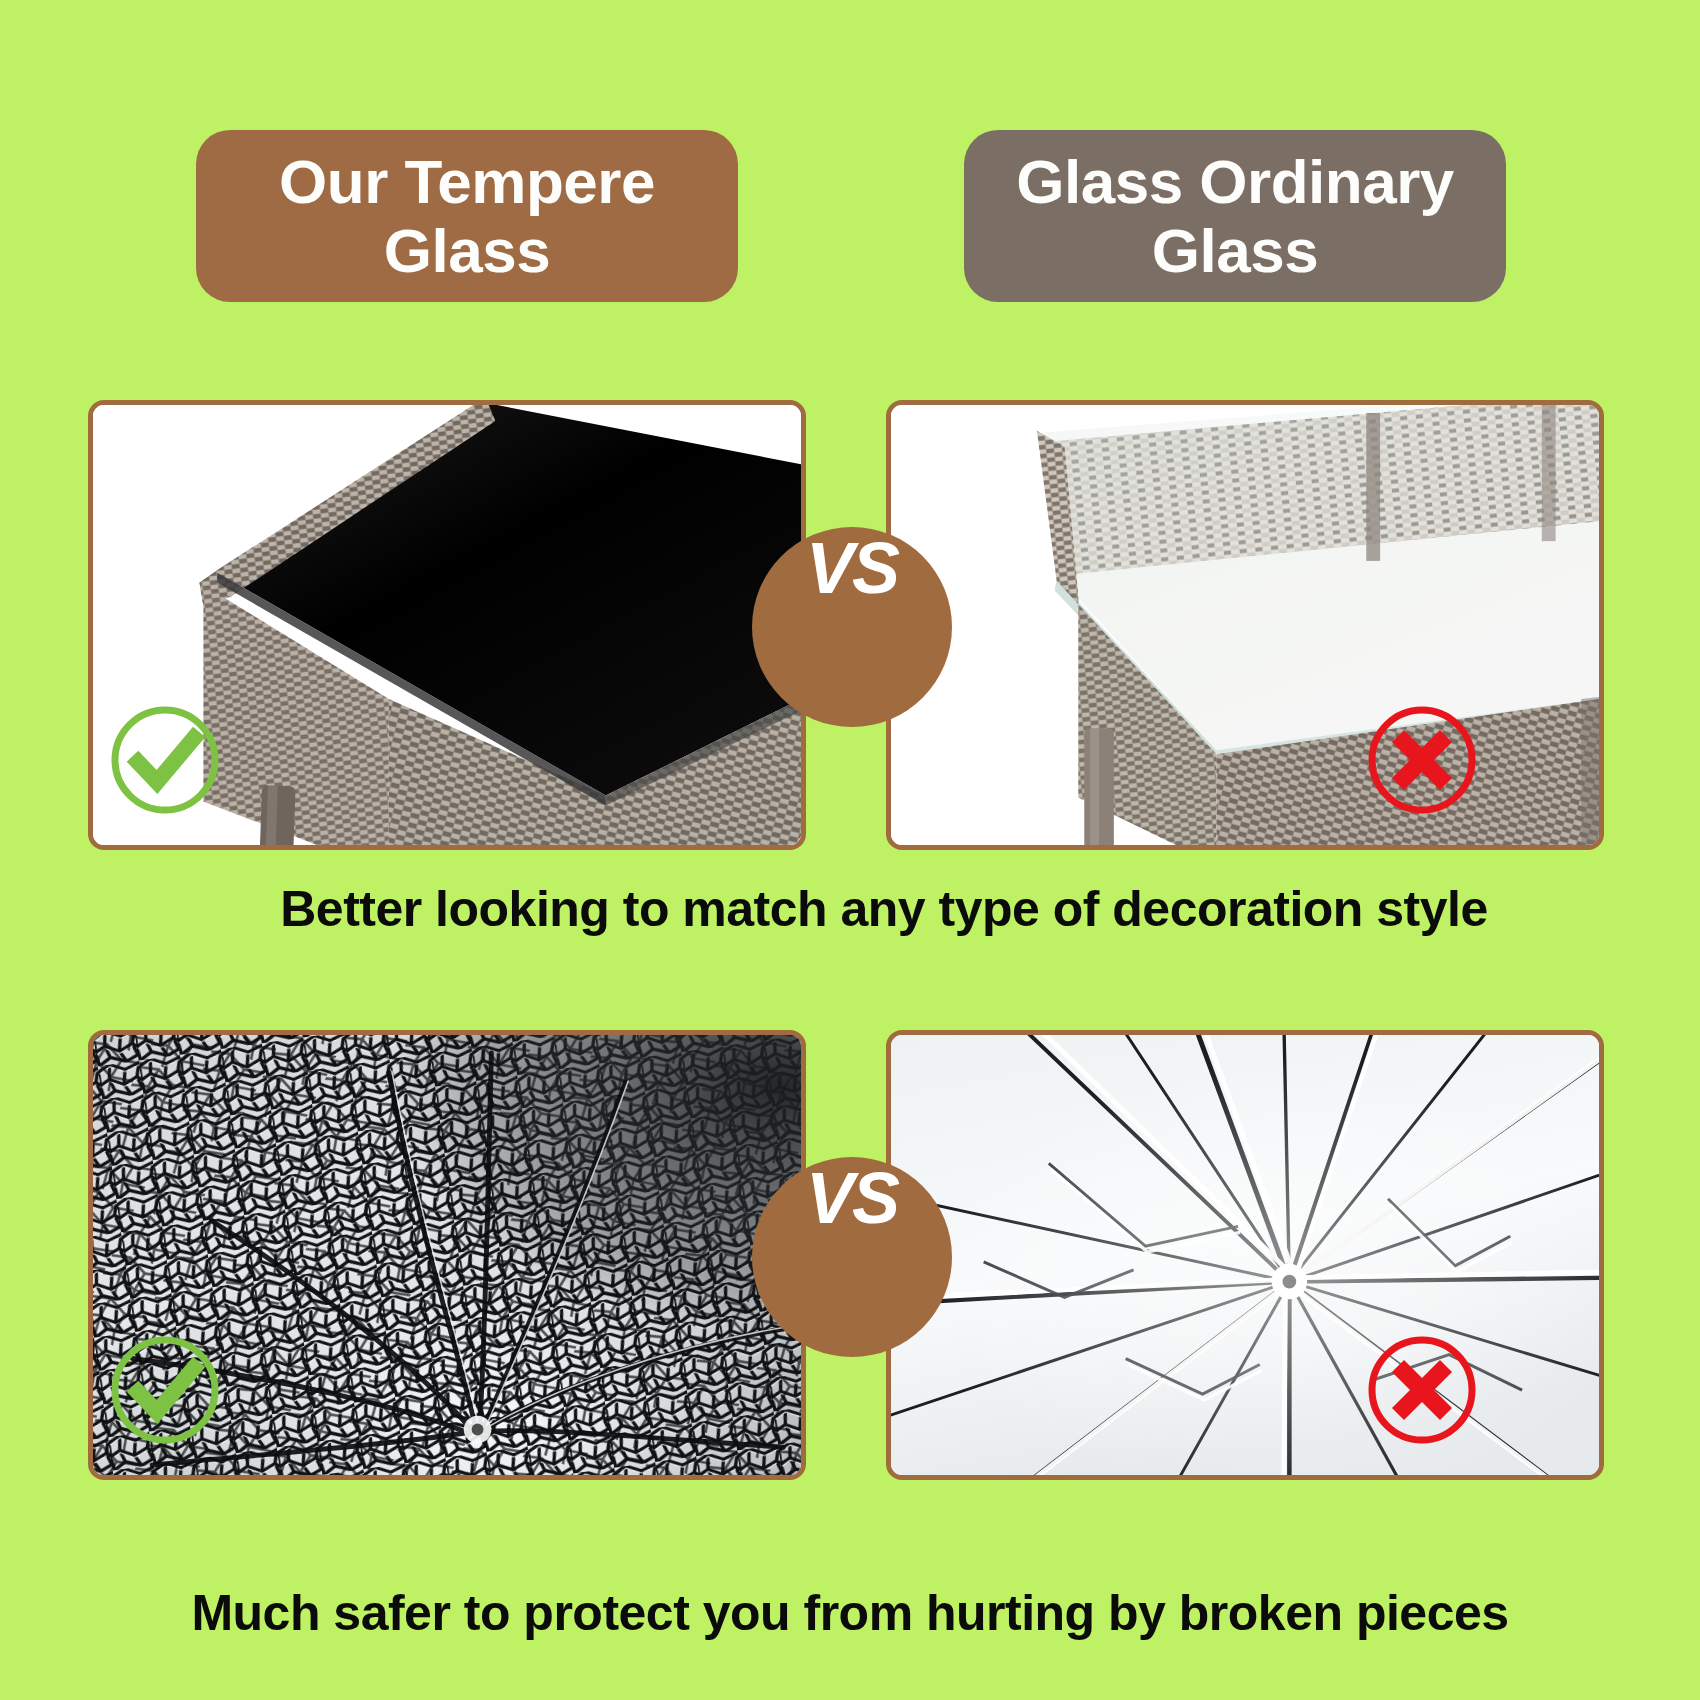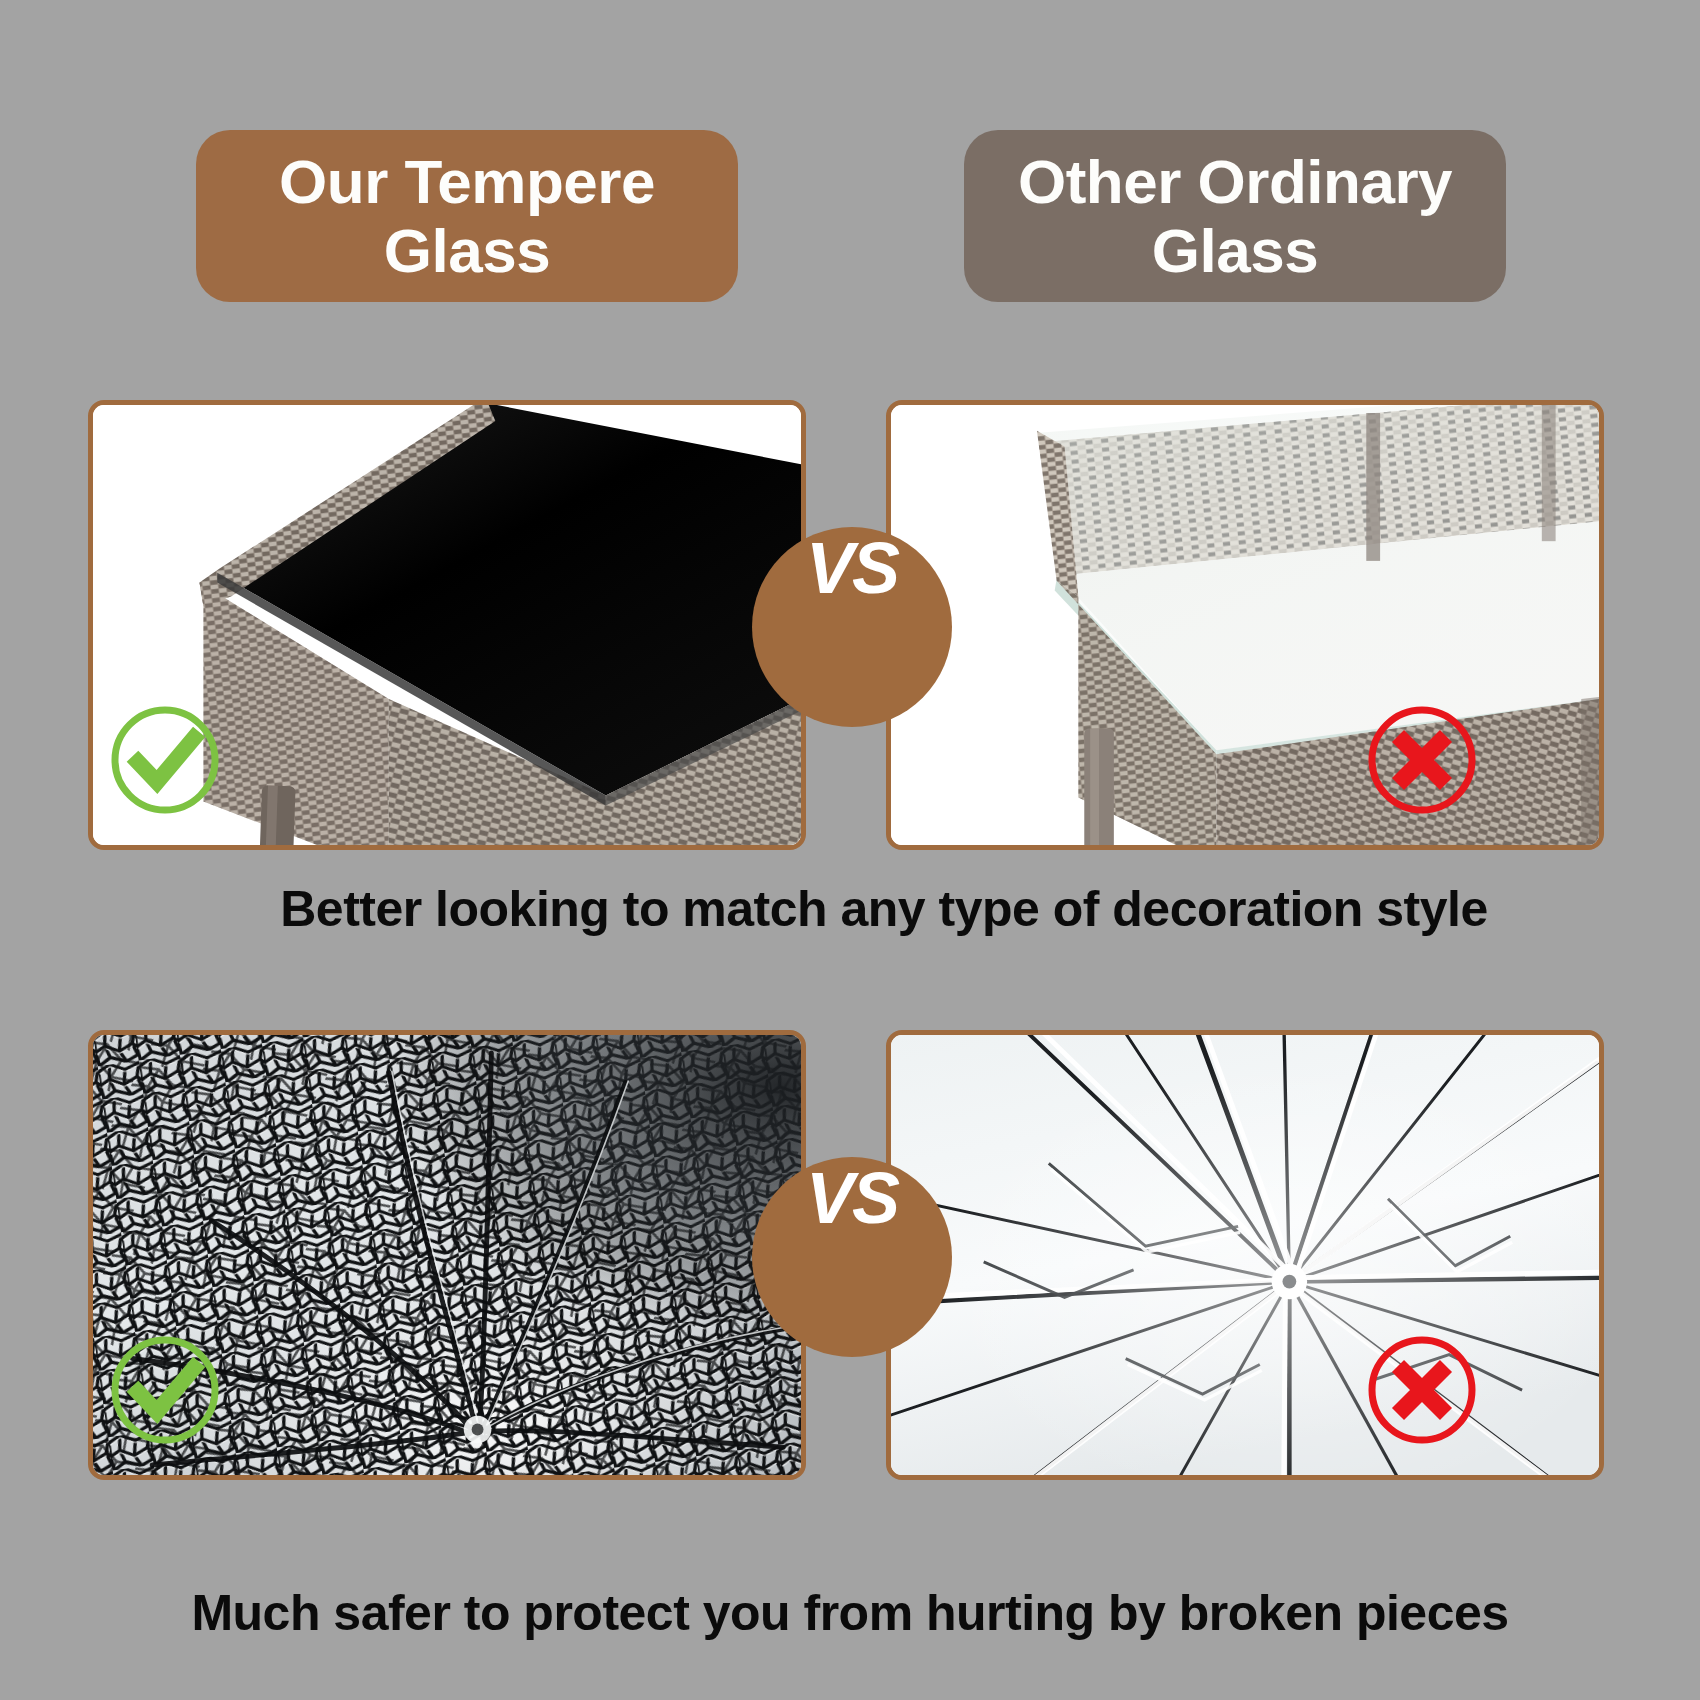--- a/index.html
+++ b/index.html
@@ -12,21 +12,21 @@
     height: 1700px;
     font-family: "Liberation Sans", sans-serif;
     overflow: hidden;
     position: relative;
   }
 
   .page {
     position: relative;
     width: 1700px;
     height: 1700px;
-    background: #a3a3a3;
+    background: #bef264;
   }
 
   
   .pill {
     position: absolute;
     display: flex;
     align-items: center;
     justify-content: center;
     text-align: center;
     color: #fdfdfb;
@@ -125,21 +125,21 @@
 
   <div class="pill pill-ours">
     <div>
       <span>Our Tempere</span>
       <span>Glass</span>
     </div>
   </div>
 
   <div class="pill pill-other">
     <div>
-      <span>Other Ordinary</span>
+      <span>Glass Ordinary</span>
       <span>Glass</span>
     </div>
   </div>
 
   <div class="frame frame-tl">
     <svg viewBox="0 0 718 450" preserveAspectRatio="xMidYMid slice">
       <defs>
         <linearGradient id="rattanA" x1="0" y1="0" x2="0" y2="1">
           <stop offset="0%" stop-color="#cfc6bb"></stop>
           <stop offset="45%" stop-color="#a79b90"></stop>

